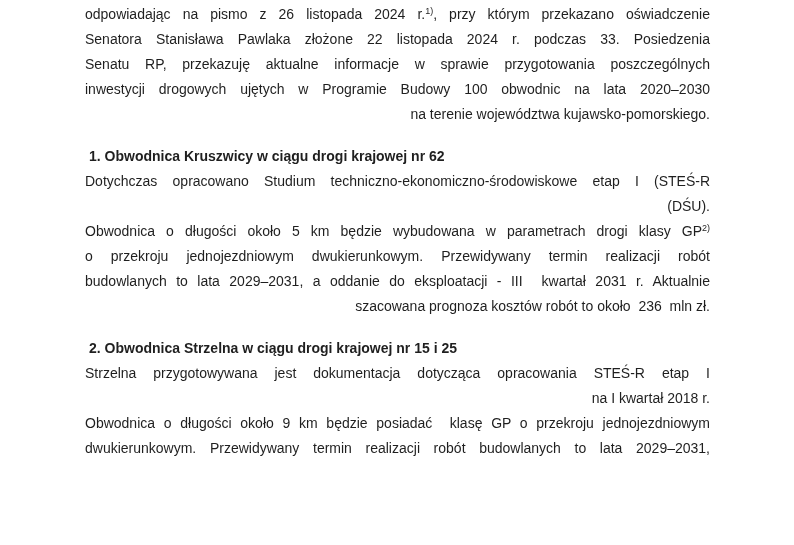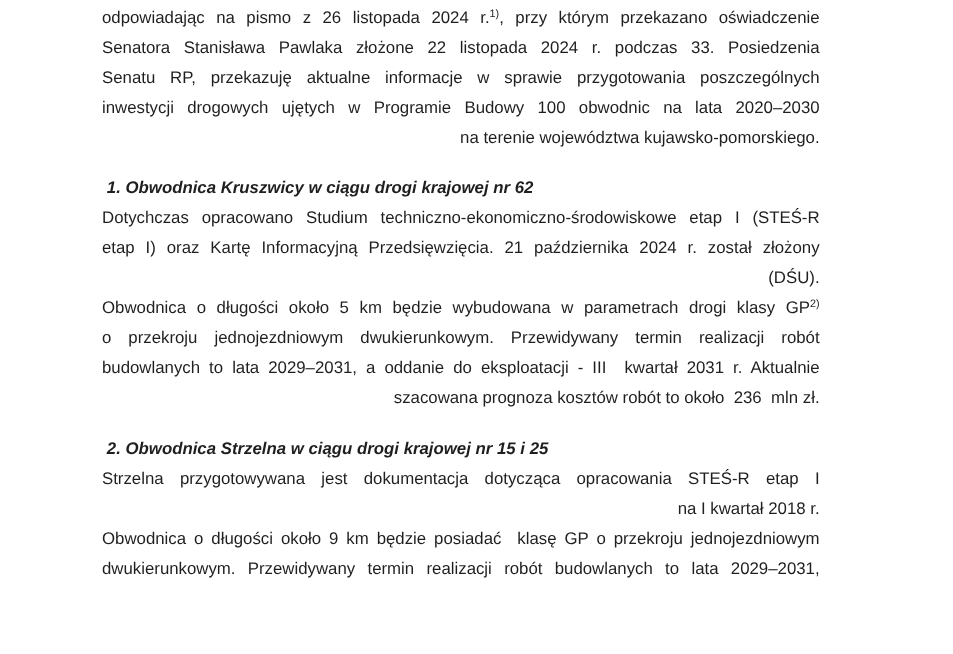--- a/index.html
+++ b/index.html
@@ -7,38 +7,37 @@
     padding: 0;
     background: #ffffff;
   }
   .page {
     position: relative;
     box-sizing: border-box;
     width: 794px;
     height: 545px;
     background: #ffffff;
     overflow: hidden;
-    padding: 2px 111px 0 85px;
+    padding: 2px 84px 0 85px;
     font-family: "Liberation Sans", "DejaVu Sans", sans-serif;
     font-size: 14px;
     line-height: 25px;
     color: #1f1f1f;
   }
   .paragraph { margin: 0; }
   .line { text-align: right; }
   .line.just {
     text-align: justify;
     text-align-last: justify;
   }
   .heading {
     font-weight: bold;
     margin-top: 17px;
     padding-left: 4px;
     white-space: nowrap;
-    font-style: italic;
   }
   sup.fnref {
     font-size: 9px;
     line-height: 0;
     position: relative;
     top: -5px;
     vertical-align: baseline;
   }
 </style>
 </head>
@@ -49,21 +48,20 @@
       <div class="paragraph">
         <div class="line just"><span>odpowiadając na pismo z 26 listopada 2024 r.</span><sup class="fnref">1)</sup><span>, przy którym przekazano oświadczenie</span></div>
         <div class="line just"><span>Senatora Stanisława Pawlaka złożone 22 listopada 2024 r. podczas 33. Posiedzenia</span></div>
         <div class="line just"><span>Senatu RP, przekazuję aktualne informacje w sprawie przygotowania poszczególnych</span></div>
         <div class="line just"><span>inwestycji drogowych ujętych w Programie Budowy 100 obwodnic na lata 2020–2030</span></div>
         <div class="line"><span>na terenie województwa kujawsko-pomorskiego.</span></div>
       </div>
       <div class="heading">1. Obwodnica Kruszwicy w ciągu drogi krajowej nr 62</div>
       <div class="paragraph">
         <div class="line just"><span>Dotychczas opracowano Studium techniczno-ekonomiczno-środowiskowe etap I (STEŚ-R</span></div>
-        <div class="line just"><span>etap I) oraz Kartę Informacyjną Przedsięwzięcia. 21 października 2024 r. został złożony</span></div>
         <div class="line"><span>(DŚU).</span></div>
       </div>
       <div class="paragraph">
         <div class="line just"><span>Obwodnica o długości około 5 km będzie wybudowana w parametrach drogi klasy GP</span><sup class="fnref">2)</sup></div>
         <div class="line just"><span>o przekroju jednojezdniowym dwukierunkowym. Przewidywany termin realizacji robót</span></div>
         <div class="line just"><span>budowlanych to lata 2029–2031, a oddanie do eksploatacji - III&nbsp; kwartał 2031 r. Aktualnie</span></div>
         <div class="line"><span>szacowana prognoza kosztów robót to około&nbsp; 236&nbsp; mln zł.</span></div>
       </div>
       <div class="heading">2. Obwodnica Strzelna w ciągu drogi krajowej nr 15 i 25</div>
       <div class="paragraph">

